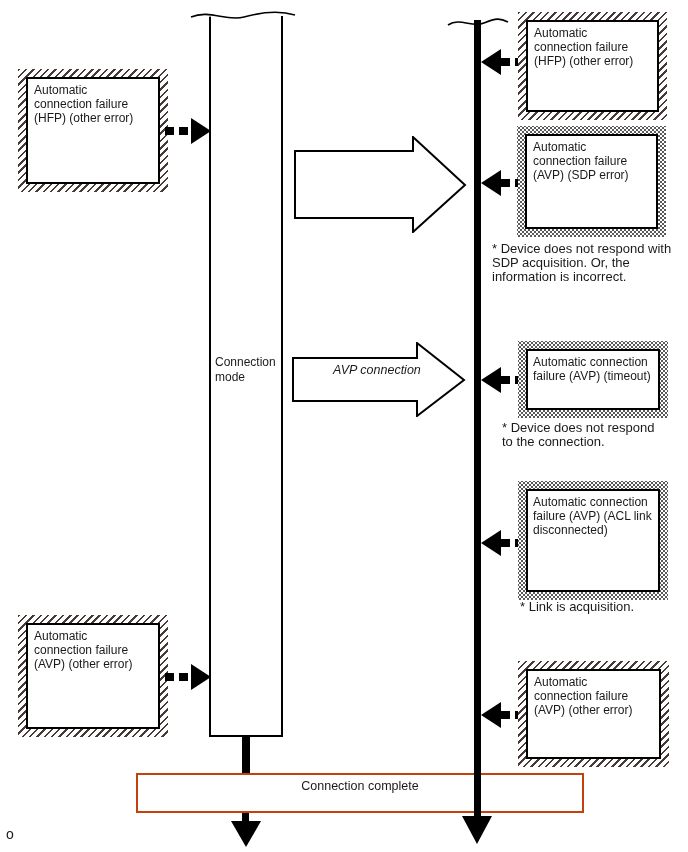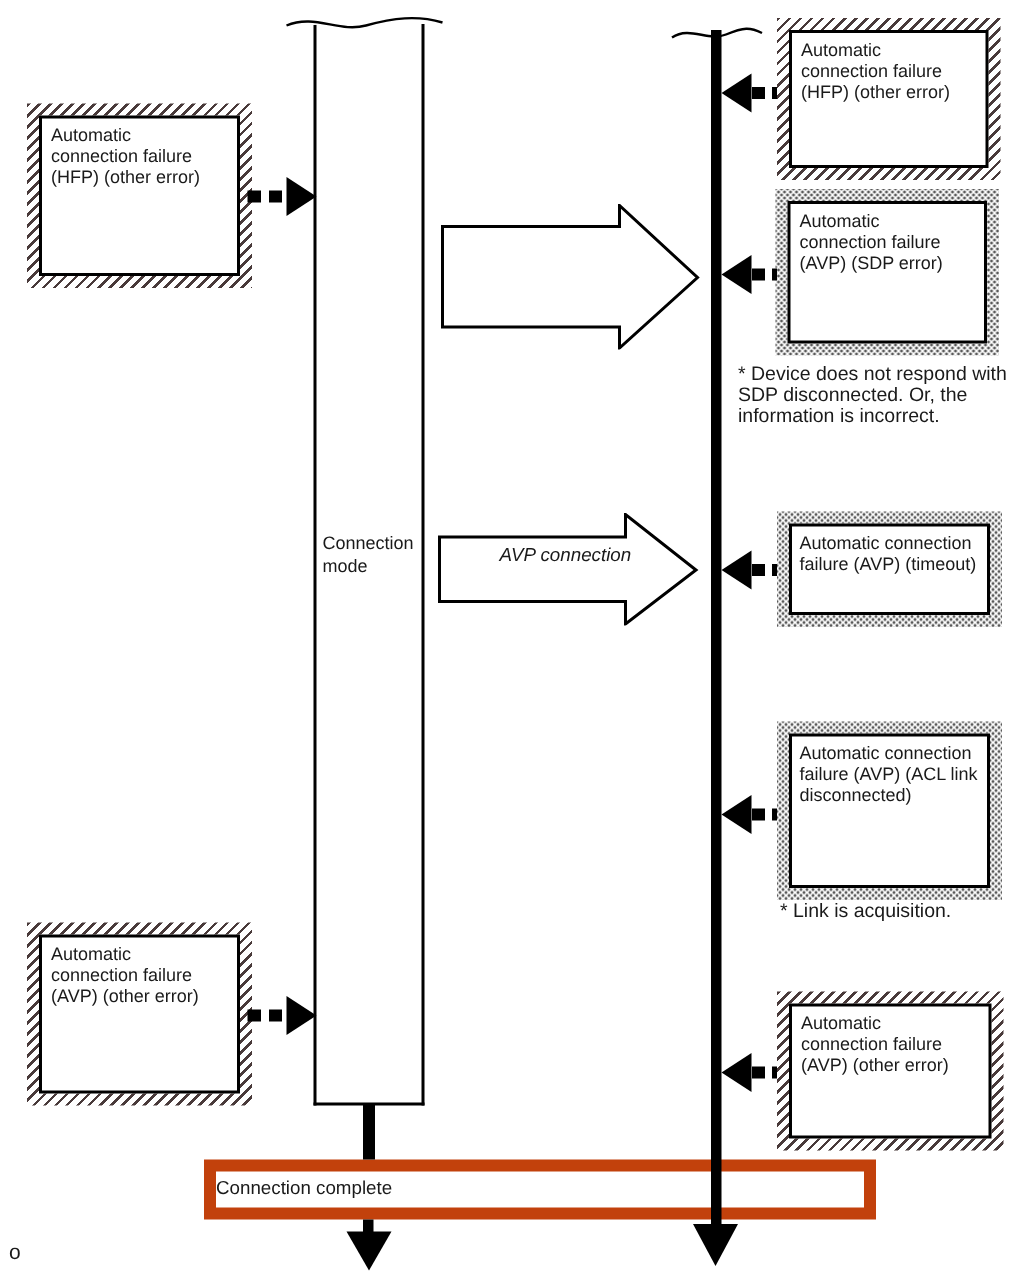--- a/index.html
+++ b/index.html
@@ -27,21 +27,21 @@
 
   
   .darrow{display:flex;align-items:center;z-index:4;}
   .darrow .dash{flex:1;height:8px;background:repeating-linear-gradient(90deg,#000 0 9px,transparent 9px 14px);}
   .darrow .head-r{width:0;height:0;border-top:13px solid transparent;border-bottom:13px solid transparent;border-left:20px solid #000;}
   .darrow .head-l{width:0;height:0;border-top:13px solid transparent;border-bottom:13px solid transparent;border-right:20px solid #000;}
 
   .blocklabel{font-size:12.5px;line-height:15px;z-index:5;}
   .barlabel{font-size:12px;line-height:15px;z-index:5;margin-top:26px;}
 
-  .complete{border:8px solid #c2410c;background:#fff;
+  .complete{border:2px solid #c2410c;background:#fff;text-align:center;
     font-size:12.5px;padding-top:4px;z-index:2;}
   .footnote{font-size:14px;z-index:5;}
   svg{display:block;}
 </style>
 </head>
 <body>
 
 <div id="stage">
 
   <div class="abs bar" style="left:209px;top:16px;width:74px;height:721px;"></div>
@@ -87,22 +87,24 @@
 failure (AVP) (ACL link
 disconnected)</div>
   </div>
   <div class="abs fbox hatched" style="left:518px;top:661px;width:151px;height:106px;">
     <div class="inner ml">Automatic
 connection failure
 (AVP) (other error)</div>
   </div>
 
   <div class="abs note ml" style="left:492px;top:242px;width:196px;">* Device does not respond with
-SDP disconnected. Or, the
+SDP acquisition. Or, the
 information is incorrect.</div>
+  <div class="abs note ml" style="left:502px;top:421px;width:186px;">* Device does not respond
+to the connection.</div>
   <div class="abs note ml" style="left:520px;top:600px;width:160px;">* Link is acquisition.</div>
 
   <div class="abs darrow" style="left:165px;top:118px;width:46px;height:26px;">
     <div class="dash"></div>
     <div class="head-r"></div>
   </div>
   <div class="abs darrow" style="left:165px;top:664px;width:46px;height:26px;">
     <div class="dash"></div>
     <div class="head-r"></div>
   </div>

